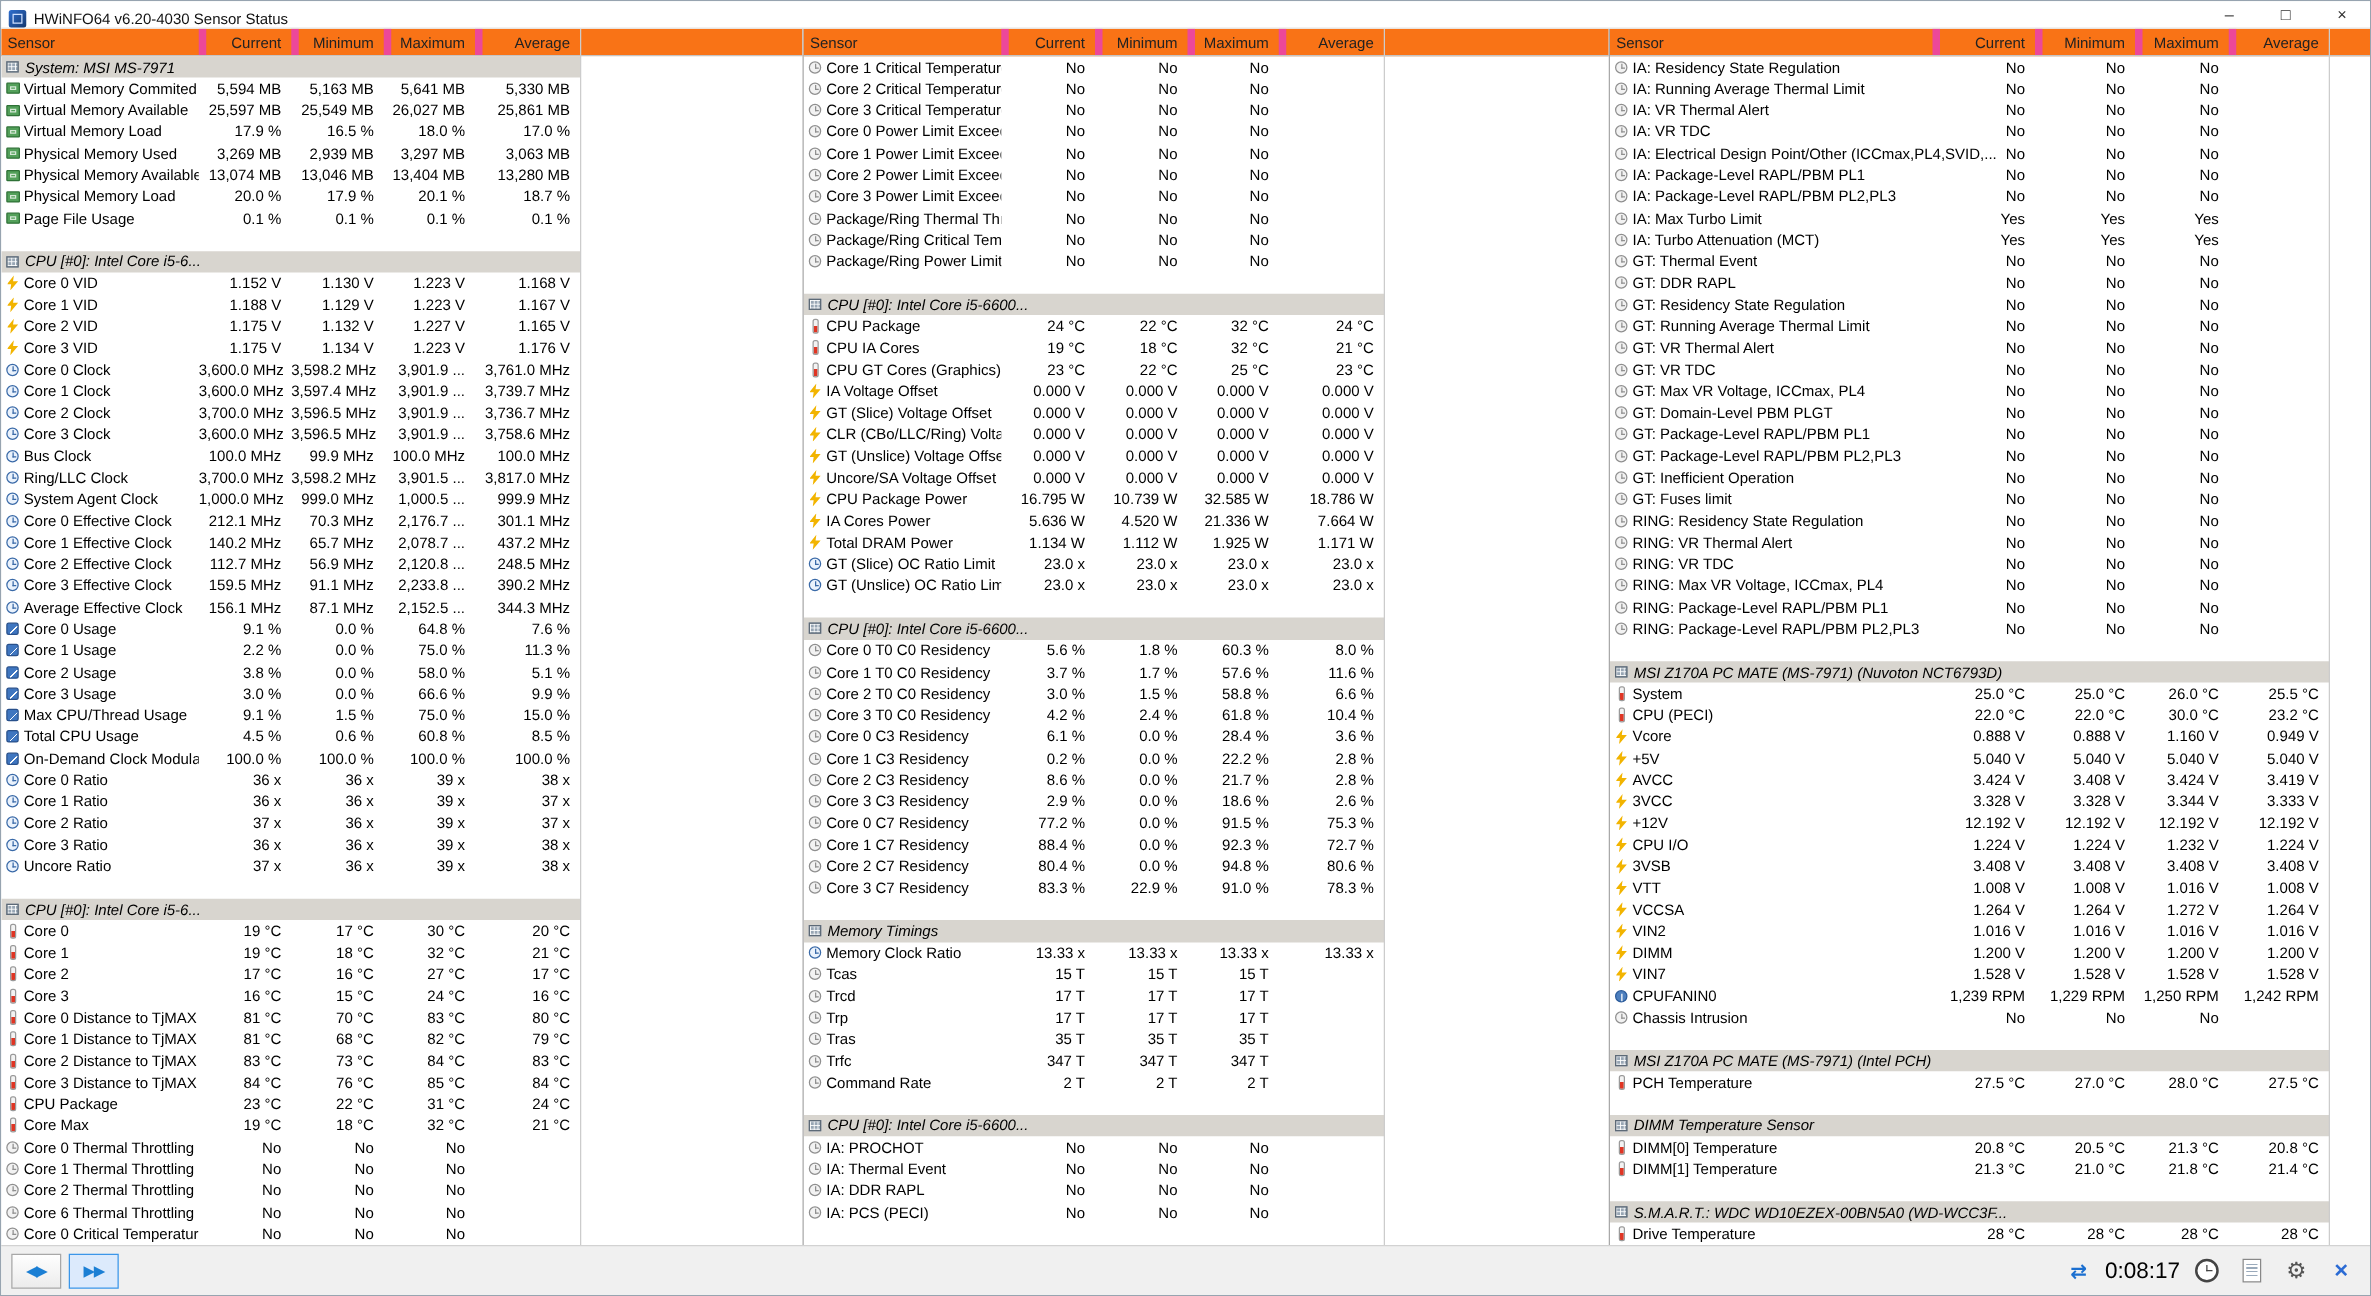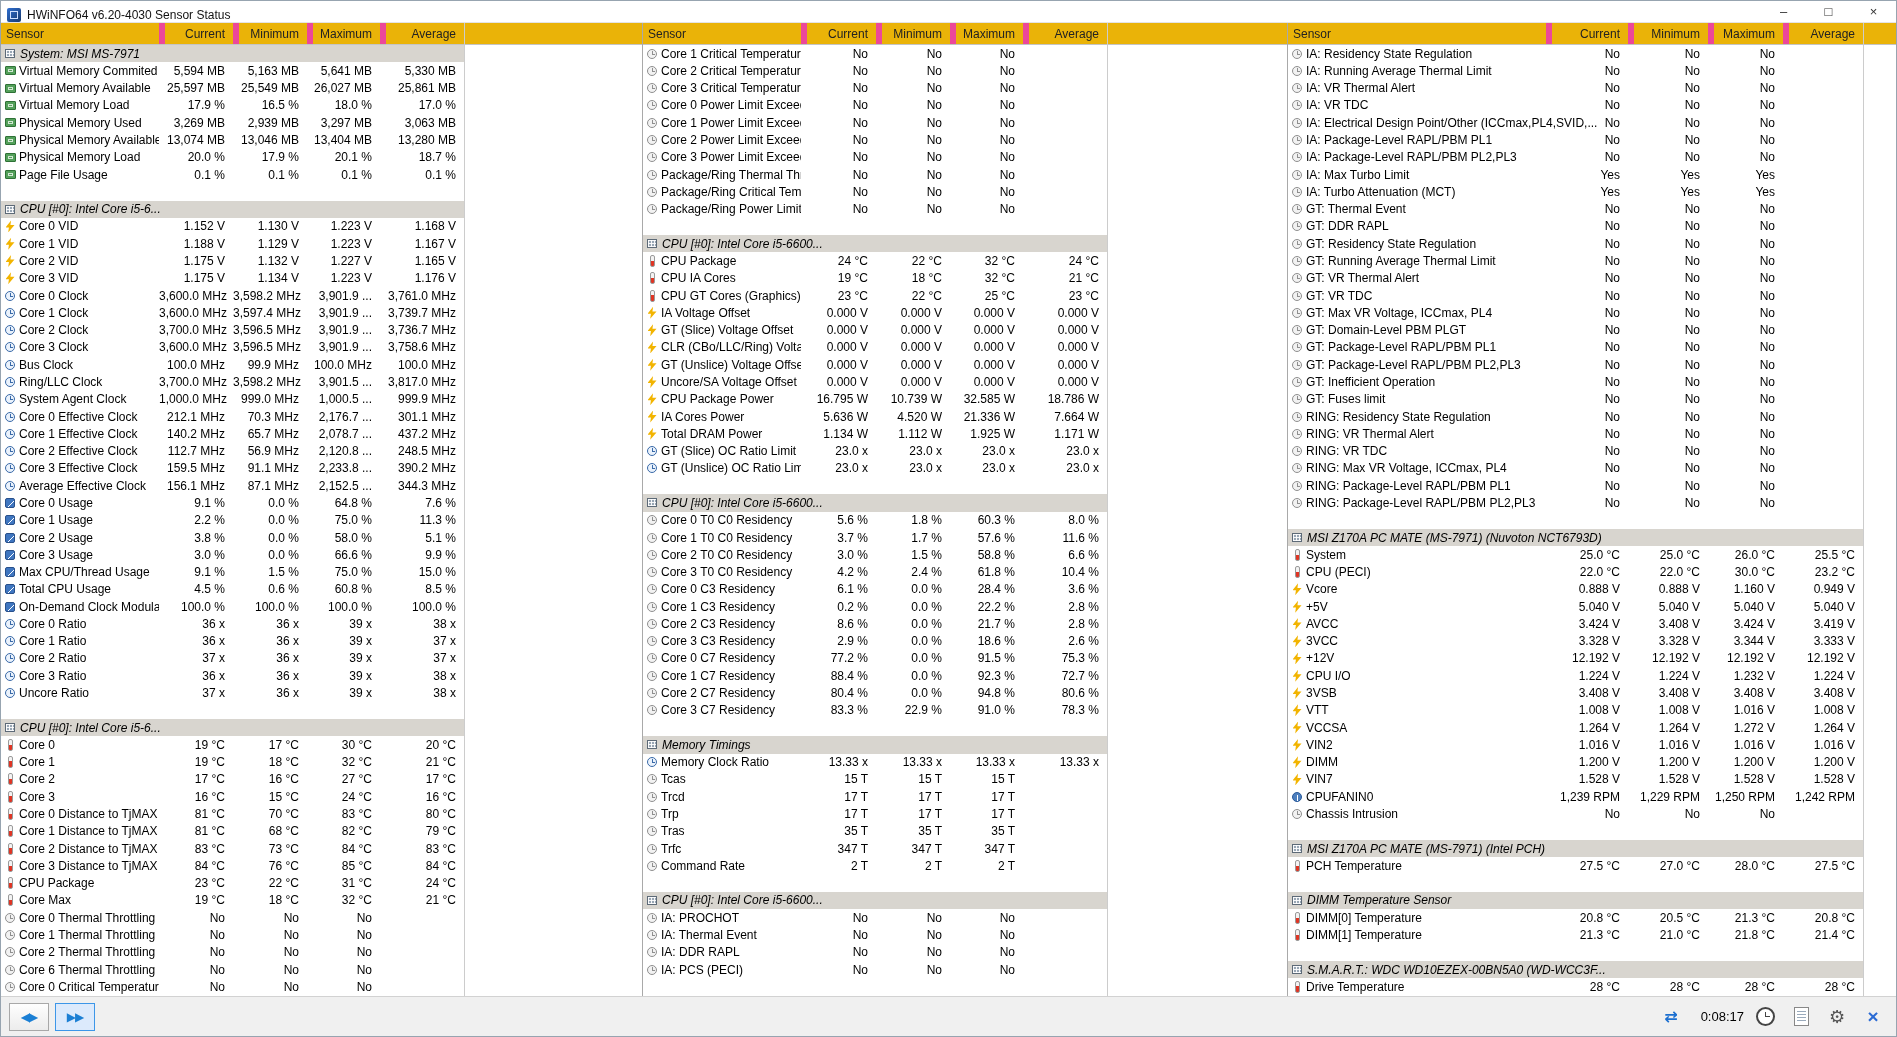--- a/index.html
+++ b/index.html
@@ -13,21 +13,21 @@
 .title{font-size:12px;color:#111}
 .wbtns{margin-left:auto;display:flex;height:100%}
 .wbtn{width:45px;height:100%;display:flex;align-items:center;justify-content:center;font-size:13px;color:#333;cursor:default}
 
 .main{flex:0 0 973px;display:flex;overflow:hidden}
 .panel{position:relative;height:100%;background:#fff}
 .p0{width:641px}
 .p1{width:645px;border-left:1px solid #a9a9a9}
 .p2{flex:1;border-left:1px solid #a9a9a9}
 .vline{position:absolute;top:0;bottom:0;left:var(--bandw);width:1px;background:#cccccc}
-.phead{height:22px;display:grid;align-items:center;border-bottom:1px solid #c4c4c4;background:#eab308}
+.phead{height:22px;display:grid;align-items:center;border-bottom:1px solid #c4c4c4;background:#f97316}
 .p0 .phead,.p0 .row{grid-template-columns:18px 140px 74px 74px 73px 84px 1fr}
 .p1 .phead,.p1 .row{grid-template-columns:18px 140px 75px 74px 73px 84px 1fr}
 .p2 .phead,.p2 .row{grid-template-columns:18px 240px 82px 80px 75px 80px 1fr}
 .hs{grid-column:1/3;padding-left:5px;color:#222}
 .hv{height:100%;display:flex;align-items:center;justify-content:flex-end;padding-right:8px;border-left:6px solid #ec4899;color:#222}
 .rows{height:951px;overflow:hidden}
 .row{display:grid;height:17.29px;align-items:center}
 .sec{background:linear-gradient(to right,#d8d5cf 0,#d8d5cf var(--bandw),#fff var(--bandw))}
 .sec .lb{grid-column:2/7;font-style:italic;font-weight:400;padding-left:1px}
 .lb{white-space:nowrap;overflow:hidden}
@@ -51,21 +51,21 @@
 .ic-fan{width:10px;height:10px;border-radius:50%;background:#4d7fbe;border:1px solid #2a5a9a}
 .ic-fan::after{content:'';position:absolute;left:4px;top:2px;width:1px;height:6px;background:#fff;box-shadow:-2px 3px 0 -2px #fff,2px 3px 0 -2px #fff}
 
 .toolbar{flex:1;display:flex;align-items:center;background:#f0f0f0;border-top:1px solid #d2d2d2;padding:0 8px;gap:6px}
 .tbtn{width:40px;height:28px;display:flex;align-items:center;justify-content:center;background:linear-gradient(#fefefe,#ececec);border:1px solid #a8a8a8;color:#1b7fd4;font-weight:700;font-size:12px;letter-spacing:-1px}
 .tbtn.active{border:1px solid #3c96e8;background:#dceafc}
 .tspacer{flex:1}
 .flat{min-width:30px;height:28px;display:flex;align-items:center;justify-content:center;background:transparent;border:none;color:#1b6fd0;font-size:16px;font-weight:700}
 .gearbtn{color:#555;font-size:18px;font-weight:400}
 .closex{color:#2b6bd4;font-size:19px;font-weight:700}
-.time{font-size:13px;color:#000;min-width:52px;text-align:right}
+.time{font-size:18px;color:#000;min-width:52px;text-align:left}
 .clockface{width:19px;height:19px;border-radius:50%;border:2px solid #444;background:#fff;position:relative;display:block}
 .clockface::before{content:'';position:absolute;left:7px;top:3px;width:1px;height:5px;background:#444}
 .clockface::after{content:'';position:absolute;left:7px;top:7px;width:5px;height:1px;background:#444}
 .pageicon{width:15px;height:19px;background:#fff;border:1px solid #888;position:relative;display:block}
 .pageicon::before{content:'';position:absolute;left:2px;right:2px;top:3px;height:11px;background:repeating-linear-gradient(#9aaabb 0 1px,transparent 1px 3px)}
 </style>
 </head>
 <body>
 
 <div class="win">

